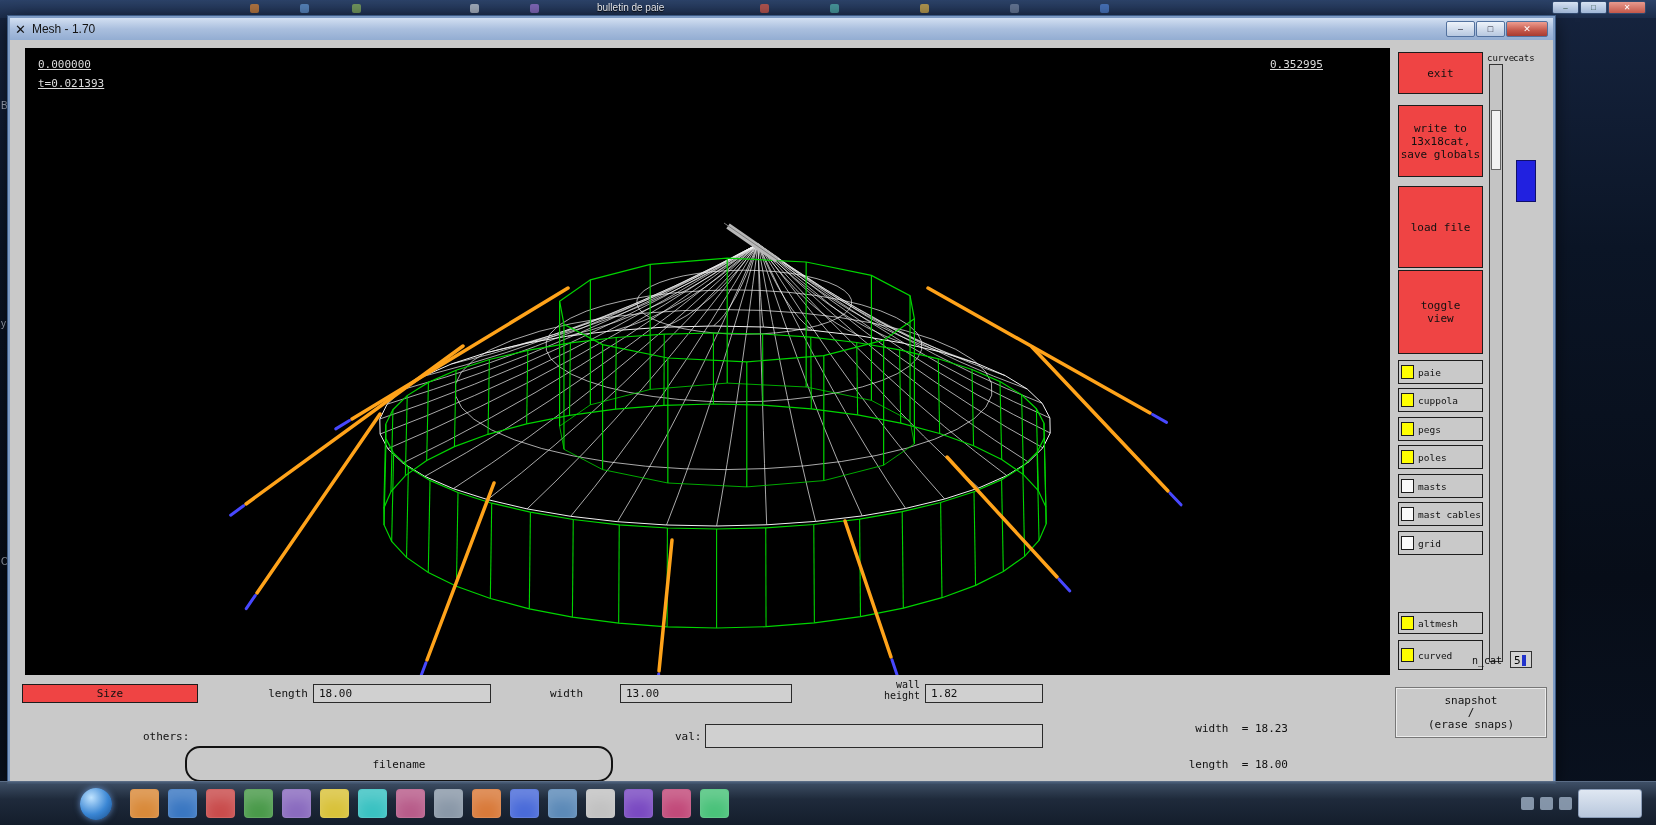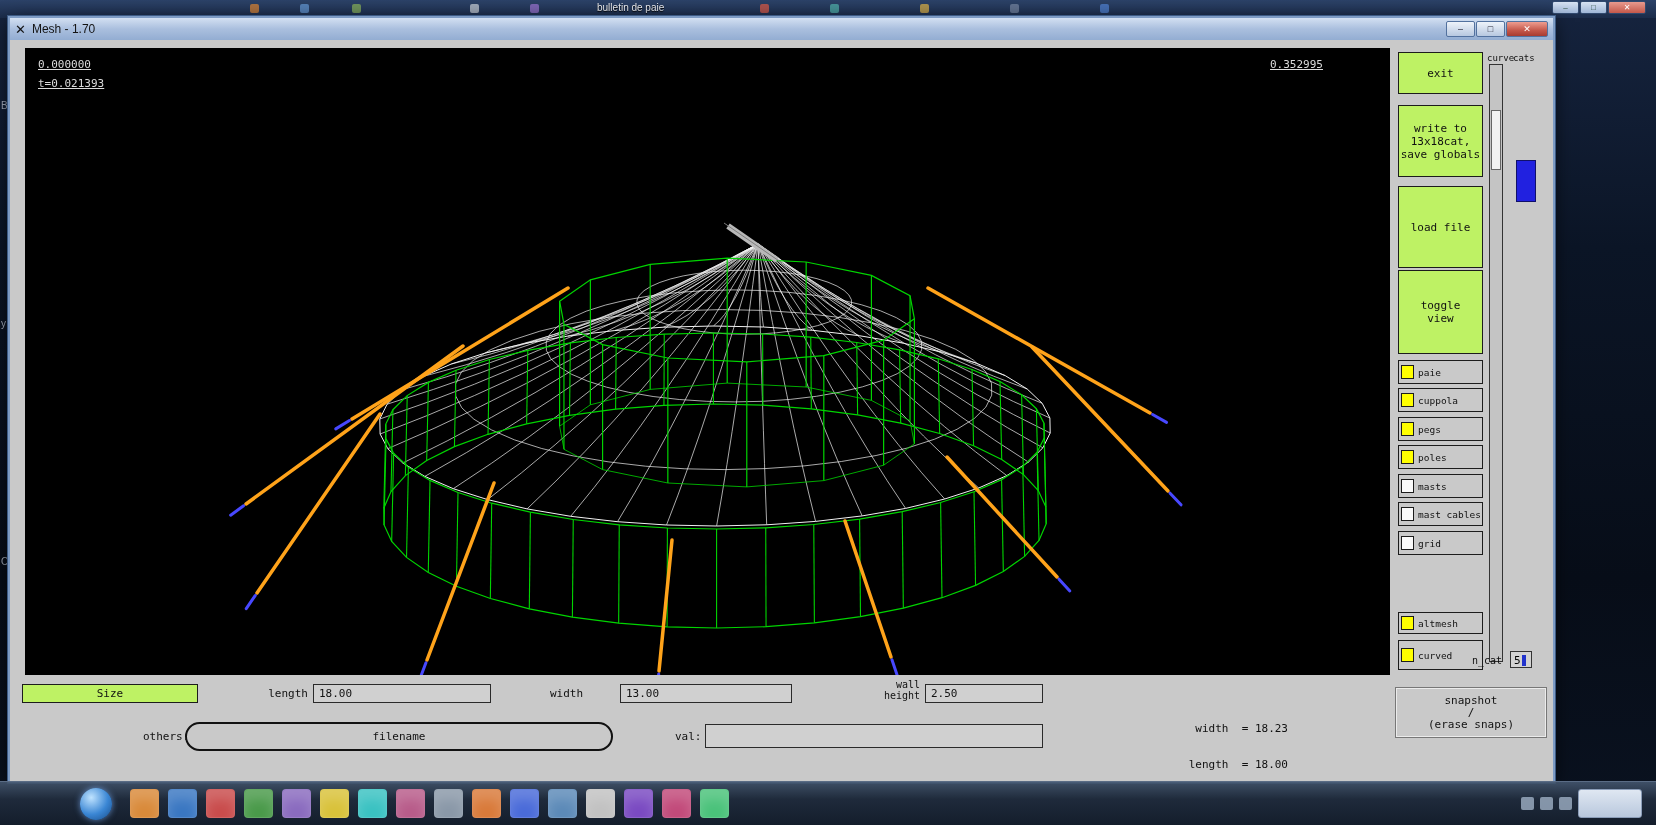--- a/index.html
+++ b/index.html
@@ -41,41 +41,41 @@
   .title-text { font:12px "Liberation Sans",sans-serif; color:#141414; }
   .winbtns { margin-left:auto; display:flex; gap:1px; }
   .wbtn { width:29px; height:16px; border:1px solid #52719e; border-radius:2px;
     background:linear-gradient(#eef3fa,#b7c8e0); display:flex; align-items:center; justify-content:center;
     font:9px "Liberation Sans",sans-serif; color:#223; }
   .wbtn.close { background:linear-gradient(#ee9d90,#c4574a 60%,#a83b30); color:#fff; width:42px; }
   
   .canvas { position:absolute; left:15px; top:30px; width:1365px; height:627px; background:#000; }
   .ov { position:absolute; color:#dcdcdc; font:11px "DejaVu Sans Mono",monospace;text-decoration:underline; }
   
-  .btn { position:absolute; background:#bef264; border:1px solid #1c1c1c; color:#111;
+  .btn { position:absolute; background:#ef4444; border:1px solid #1c1c1c; color:#111;
     display:flex; align-items:center; justify-content:center; text-align:center;
     font:11px "DejaVu Sans Mono",monospace; white-space:pre-line; line-height:13px; cursor:default; }
   .toggle-row { position:absolute; left:1388px; width:85px; height:24px; border:1px solid #1c1c1c;
     background:#c9c9c9; display:flex; align-items:center; padding-left:2px; }
   .toggle-box { width:13px; height:14px; border:1px solid #1c1c1c; background:#fbfbfb; margin-right:4px; flex:none; }
   .toggle-box.on { background:#ffff00; }
   .toggle-label { font:9.5px "DejaVu Sans Mono",monospace; color:#111; white-space:nowrap; }
   .vtrack { position:absolute; left:1479px; top:46px; width:14px; height:598px; border:1px solid #333; background:#c4c4c4; }
   .vthumb { position:absolute; left:1481px; top:92px; width:10px; height:60px; background:#f2f2f2; border:1px solid #666; }
   .bluethumb { position:absolute; left:1506px; top:142px; width:20px; height:42px; background:#2121e0; border:1px solid #10106a; }
   .mini-hdr { position:absolute; top:35px; font:9px "DejaVu Sans Mono",monospace; color:#111; }
   .ncat-lbl { position:absolute; left:1462px; top:637px; font:10px "DejaVu Sans Mono",monospace; color:#111; }
   .ncat-field { position:absolute; left:1500px; top:633px; width:22px; height:17px; background:#d2d2d2;
     border:1px solid #333; font:11px "DejaVu Sans Mono",monospace; padding:1px 1px 0 3px; display:flex; align-items:center; }
   .caret { display:inline-block; width:4px; height:11px; background:#2233cc; margin-left:1px; }
   
   .lbl { position:absolute; font:11px "DejaVu Sans Mono",monospace; color:#111; white-space:pre-line; }
   .field { position:absolute; height:19px; background:#d0d0d0; border:1px solid #2a2a2a;
     font:11px "DejaVu Sans Mono",monospace; color:#111; padding:2px 0 0 5px; }
-  .pill { position:absolute; left:175px; top:704px; width:428px; height:29px; border:2px solid #111;
+  .pill { position:absolute; left:175px; top:728px; width:428px; height:36px; border:2px solid #111;
     border-radius:15px; background:#c9c9c9; display:flex; align-items:center; justify-content:center;
     font:11px "DejaVu Sans Mono",monospace; color:#111; }
   .status { position:absolute; left:1130px; top:681px; width:148px; text-align:right;
     font:11px "DejaVu Sans Mono",monospace; color:#111; line-height:12px; white-space:pre; }
   .snapshot { position:absolute; left:1385px; top:669px; width:152px; height:51px;
     border:1px solid #777; box-shadow:inset 0 0 0 1px #ebebeb; background:#c9c9c9;
     display:flex; align-items:center; justify-content:center; text-align:center;
     font:11px "DejaVu Sans Mono",monospace; color:#111; white-space:pre-line; line-height:12px; }
 </style>
 </head>
@@ -312,21 +312,21 @@
     <div class="btn" style="left:12px;top:666px;width:176px;height:19px">Size</div>
 
     <span class="lbl" style="left:228px;top:669px;width:70px;text-align:right">length</span>
     <div class="field" style="left:303px;top:666px;width:178px">18.00</div>
 
     <span class="lbl" style="left:540px;top:669px;width:48px;text-align:left">width</span>
     <div class="field" style="left:610px;top:666px;width:172px">13.00</div>
 
     <span class="lbl" style="left:862px;top:661px;width:48px;text-align:right;font-size:10px;line-height:11px">wall
 height</span>
-    <div class="field" style="left:915px;top:666px;width:118px">2.50</div>
+    <div class="field" style="left:915px;top:666px;width:118px">1.82</div>
 
     <span class="lbl" style="left:133px;top:712px">others:</span>
     <div class="pill">filename</div>
 
     <span class="lbl" style="left:665px;top:712px">val:</span>
     <div class="field" style="left:695px;top:706px;width:338px;height:24px"></div>
 
     <div class="status">
       <div>width  = 18.23</div>
       <div>length  = 18.00</div>

